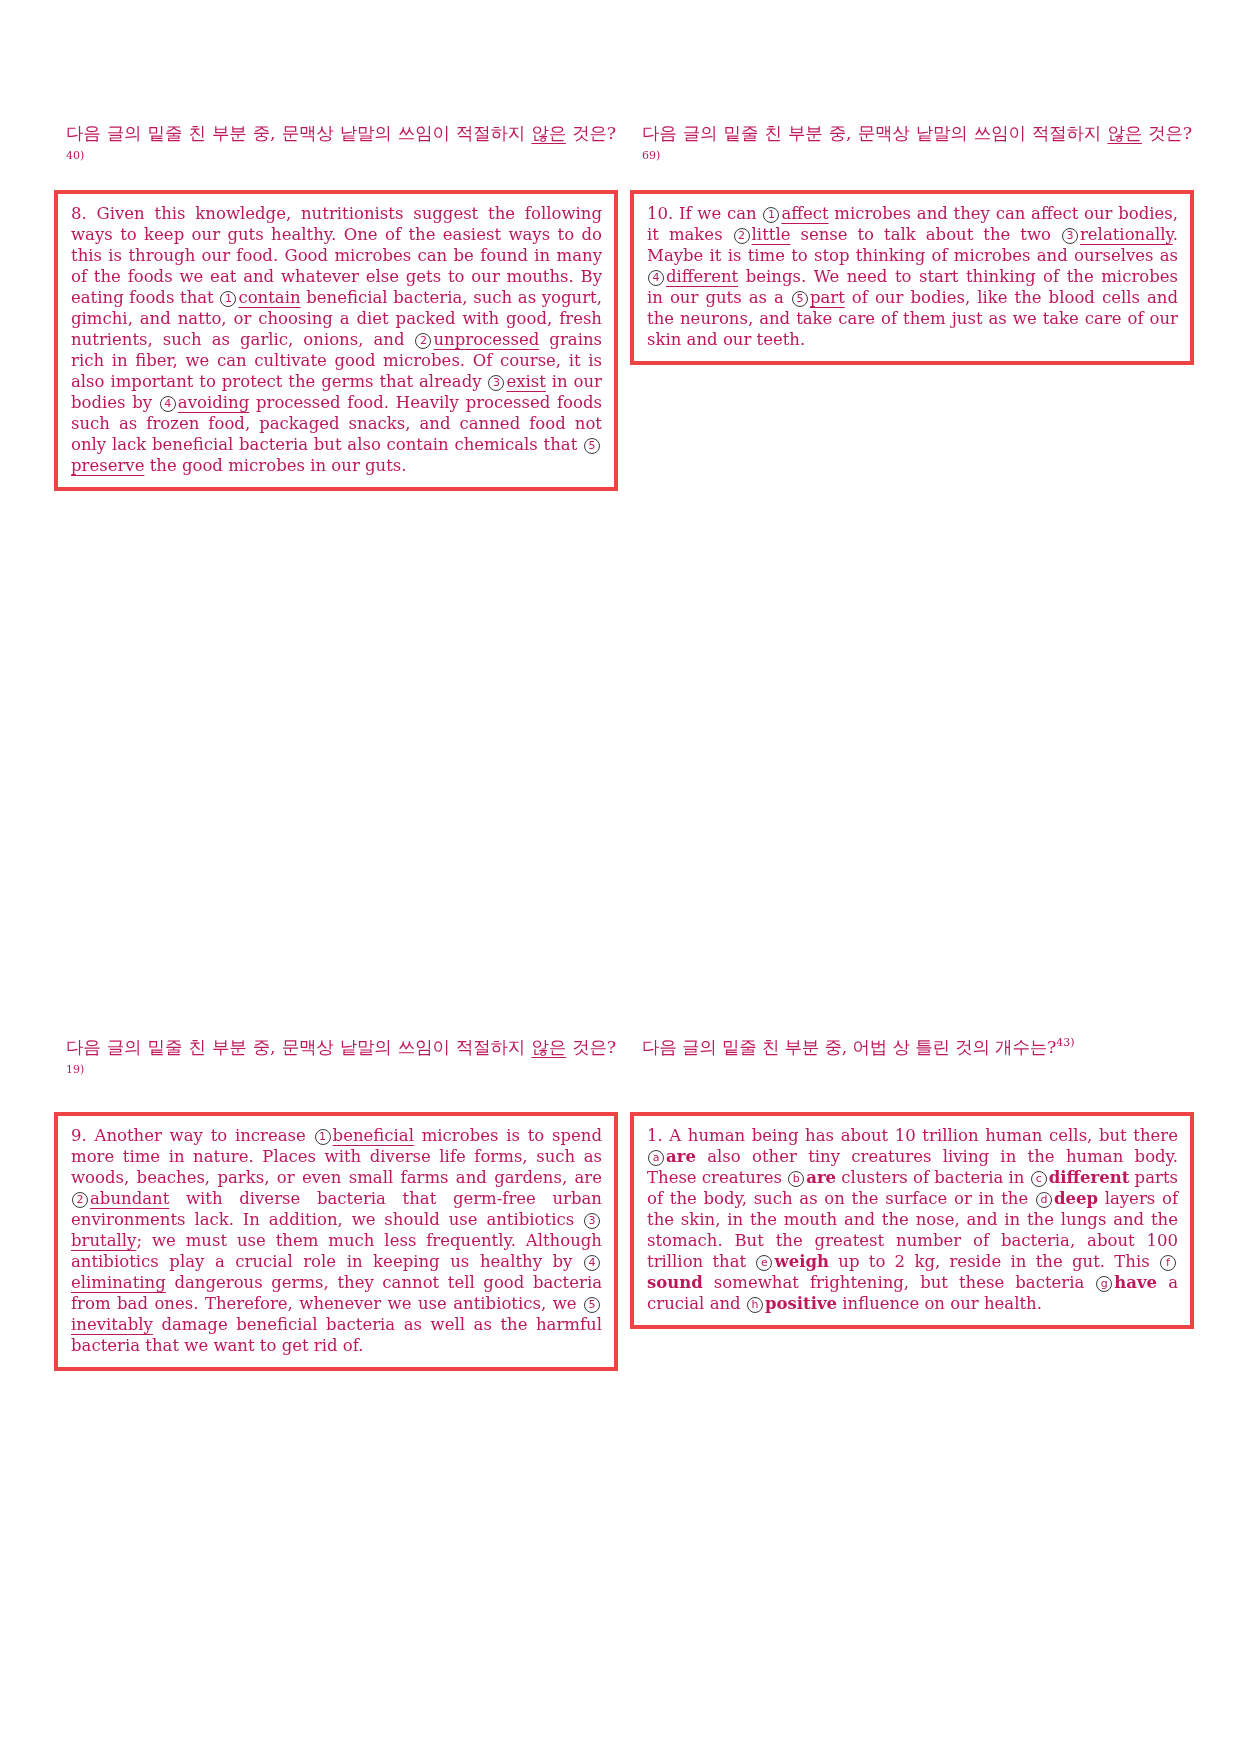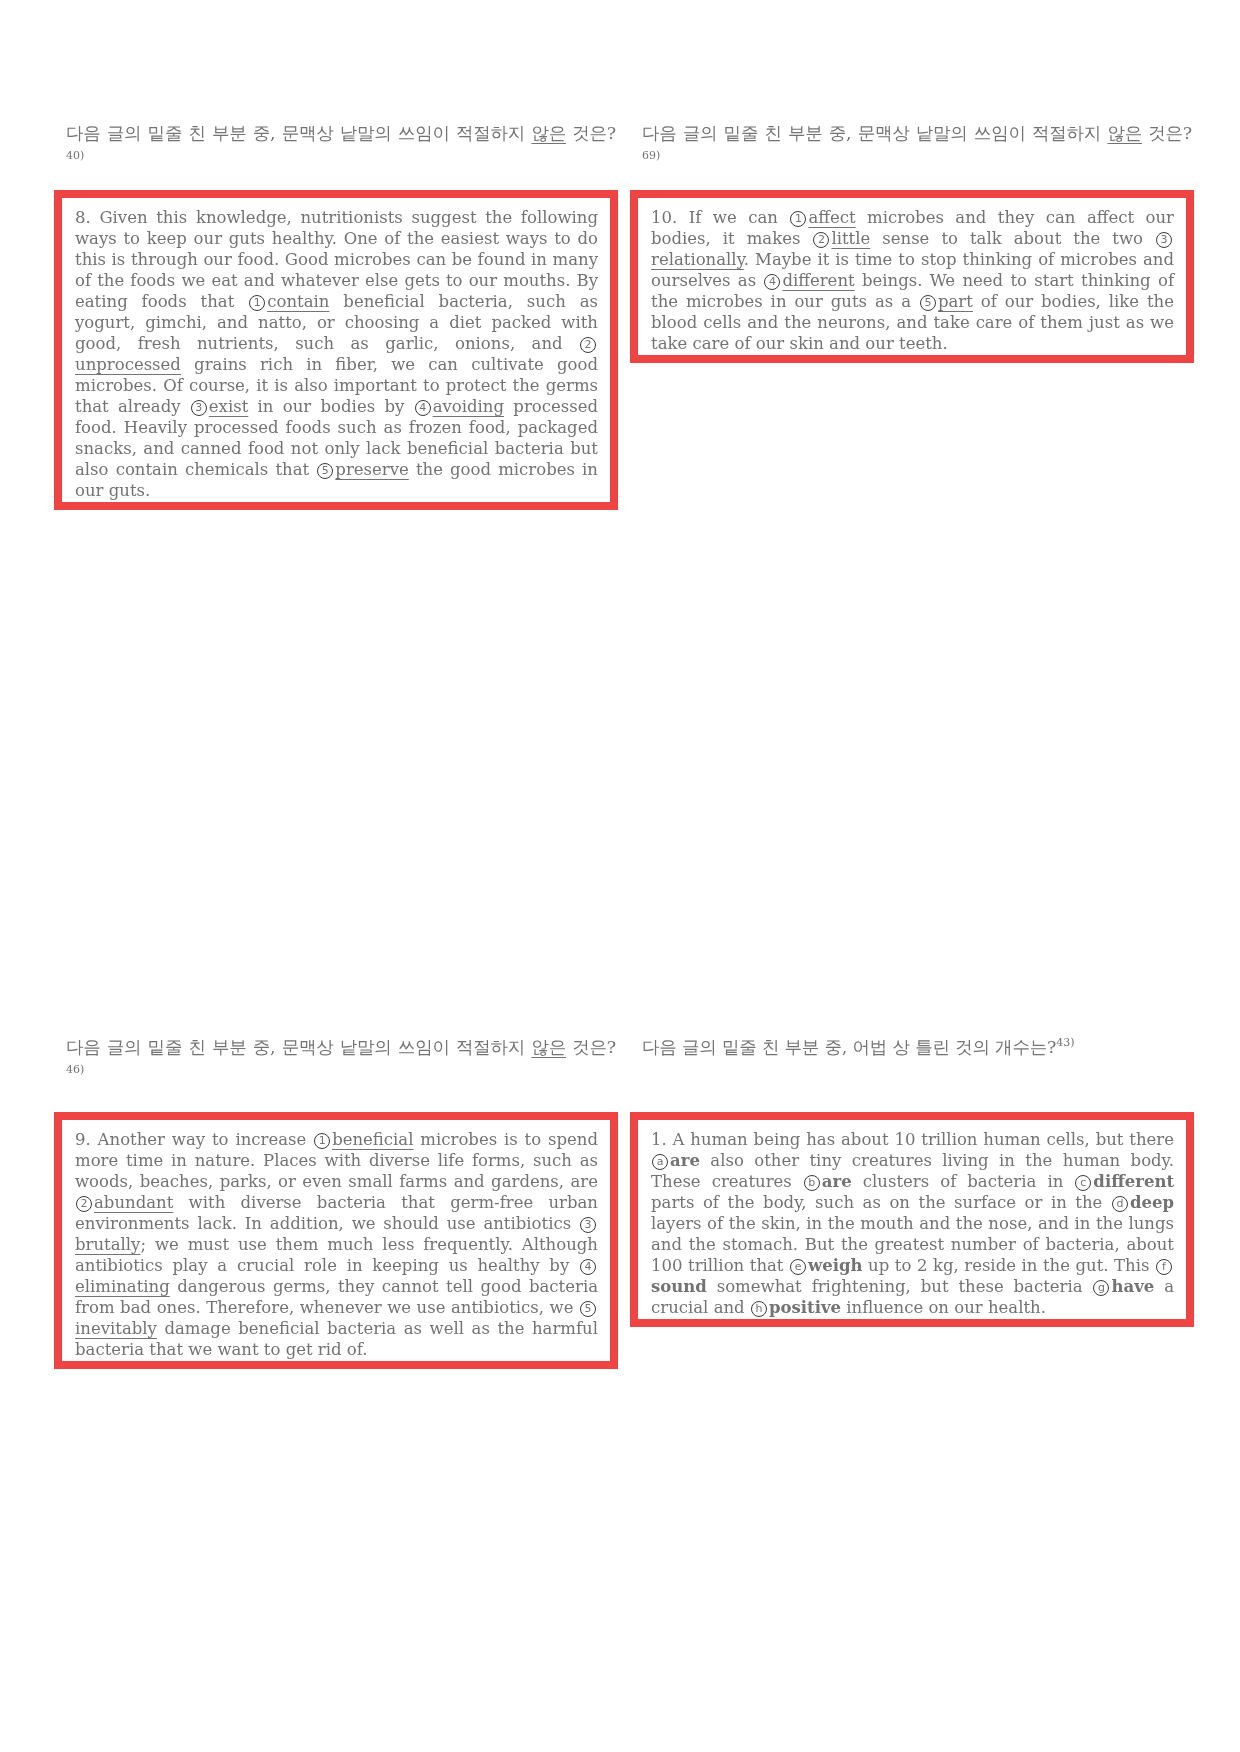--- a/index.html
+++ b/index.html
@@ -2,21 +2,21 @@
 <html><head>
 <meta charset="utf-8">
 <style>
   html, body { margin: 0; padding: 0; background: #ffffff; }
   .page {
     position: relative;
     width: 1240px;
     height: 1752px;
     background: #ffffff;
     font-family: "DejaVu Serif", "Liberation Serif", serif;
-    color: #737373;
+    color: #be185d;
     overflow: hidden;
   }
   .block { position: absolute; width: 564px; }
   .block.col-left  { left: 54px; }
   .block.col-right { left: 630px; }
   .block.row-top    { top: 120px; }
   .block.row-bottom { top: 1034px; }
 
   .prompt-wrap.row-top-h    { height: 70px; }
   .prompt-wrap.row-bottom-h { height: 78px; }
@@ -25,22 +25,22 @@
     font-size: 17.5px;
     line-height: 27px;
     letter-spacing: -0.2px;
     text-align: justify;
     text-align-last: left;
     padding-left: 12px;
     padding-right: 2px;
   }
 
   .pbox {
-    border: 8px solid #ef4444;
-    padding: 9px 12px 1px 13px;
+    border: 4px solid #ef4444;
+    padding: 9px 12px 11px 13px;
     font-size: 16.5px;
     line-height: 21px;
     text-align: justify;
     text-align-last: left;
     background: #ffffff;
   }
 
   .ul {
     text-decoration: underline;
     text-decoration-thickness: 1px;
@@ -95,21 +95,21 @@
 
   <section class="block col-right row-top">
     <div class="prompt-wrap row-top-h">
       <div class="prompt">다음 글의 밑줄 친 부분 중, 문맥상 낱말의 쓰임이 적절하지 <span class="ul">않은</span> 것은?<sup class="fn">69)</sup></div>
     </div>
     <div class="pbox">10. If we can <span class="mk">1</span><span class="ul">affect</span> microbes and they can affect our bodies, it makes <span class="mk">2</span><span class="ul">little</span> sense to talk about the two <span class="mk">3</span><span class="ul">relationally</span>. Maybe it is time to stop thinking of microbes and ourselves as <span class="mk">4</span><span class="ul">different</span> beings. We need to start thinking of the microbes in our guts as a <span class="mk">5</span><span class="ul">part</span> of our bodies, like the blood cells and the neurons, and take care of them just as we take care of our skin and our teeth.</div>
   </section>
 
   <section class="block col-left row-bottom">
     <div class="prompt-wrap row-bottom-h">
-      <div class="prompt">다음 글의 밑줄 친 부분 중, 문맥상 낱말의 쓰임이 적절하지 <span class="ul">않은</span> 것은?<sup class="fn">46)</sup></div>
+      <div class="prompt">다음 글의 밑줄 친 부분 중, 문맥상 낱말의 쓰임이 적절하지 <span class="ul">않은</span> 것은?<sup class="fn">19)</sup></div>
     </div>
     <div class="pbox">9. Another way to increase <span class="mk">1</span><span class="ul">beneficial</span> microbes is to spend more time in nature. Places with diverse life forms, such as woods, beaches, parks, or even small farms and gardens, are <span class="mk">2</span><span class="ul">abundant</span> with diverse bacteria that germ-free urban environments lack. In addition, we should use antibiotics <span class="mk">3</span><span class="ul">brutally</span>; we must use them much less frequently. Although antibiotics play a crucial role in keeping us healthy by <span class="mk">4</span><span class="ul">eliminating</span> dangerous germs, they cannot tell good bacteria from bad ones. Therefore, whenever we use antibiotics, we <span class="mk">5</span><span class="ul">inevitably</span> damage beneficial bacteria as well as the harmful bacteria that we want to get rid of.</div>
   </section>
 
   <section class="block col-right row-bottom">
     <div class="prompt-wrap row-bottom-h">
       <div class="prompt">다음 글의 밑줄 친 부분 중, 어법 상 틀린 것의 개수는?<sup class="fn">43)</sup></div>
     </div>
     <div class="pbox">1. A human being has about 10 trillion human cells, but there <span class="mk">a</span><span class="blu">are</span> also other tiny creatures living in the human body. These creatures <span class="mk">b</span><span class="blu">are</span> clusters of bacteria in <span class="mk">c</span><span class="blu">different</span> parts of the body, such as on the surface or in the <span class="mk">d</span><span class="blu">deep</span> layers of the skin, in the mouth and the nose, and in the lungs and the stomach. But the greatest number of bacteria, about 100 trillion that <span class="mk">e</span><span class="blu">weigh</span> up to 2 kg, reside in the gut. This <span class="mk">f</span><span class="blu">sound</span> somewhat frightening, but these bacteria <span class="mk">g</span><span class="blu">have</span> a crucial and <span class="mk">h</span><span class="blu">positive</span> influence on our health.</div>
   </section>

